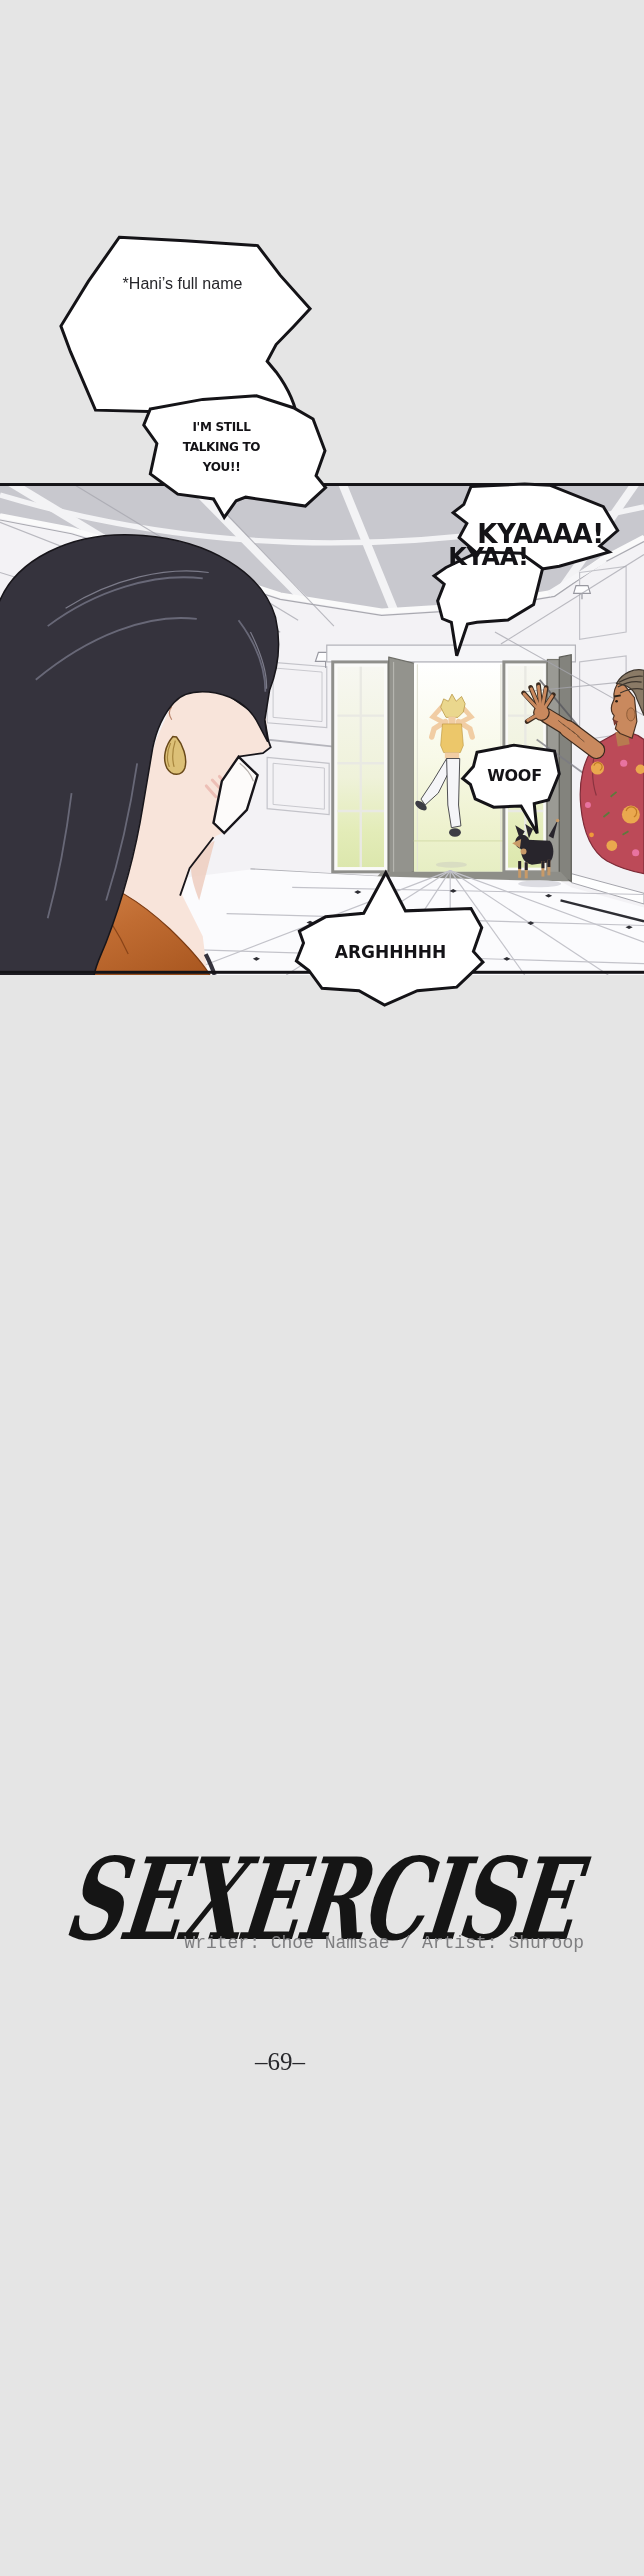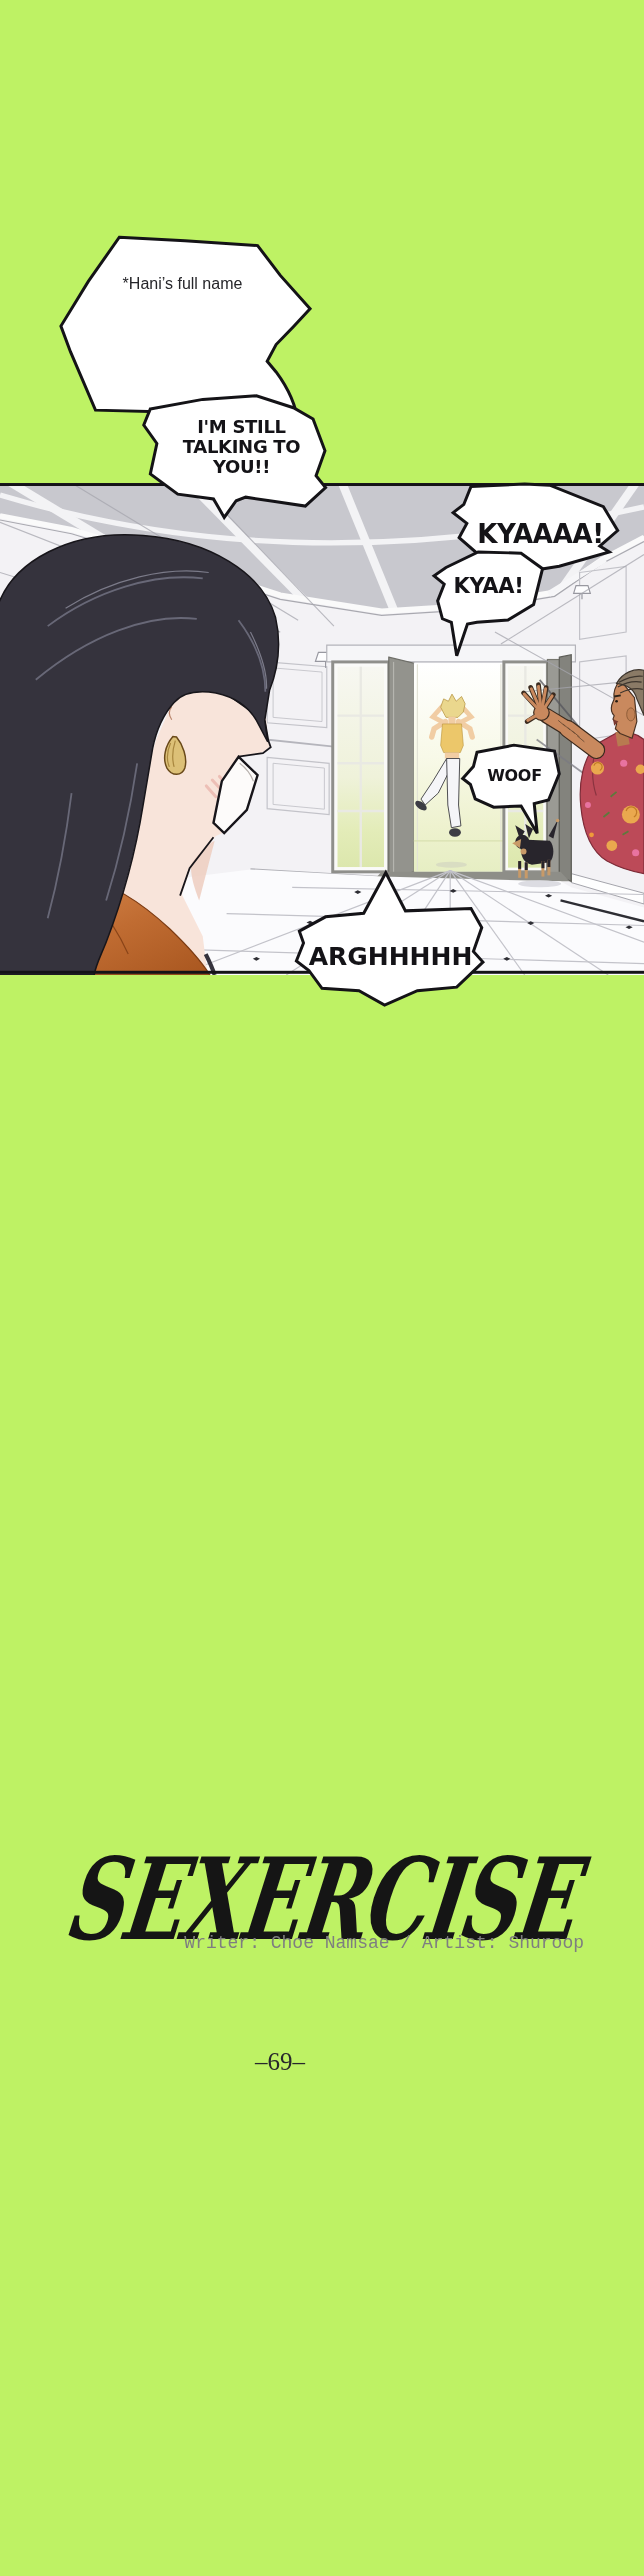--- a/index.html
+++ b/index.html
@@ -1,30 +1,30 @@
 <!DOCTYPE html>
 <html style="font-size:9.5px"><head>
 <meta charset="utf-8">
 <style>
   html,body{margin:0;padding:0;background:#ffffff;}
-  .page{position:relative;width:644px;height:2576px;background:#bef264;overflow:hidden;
+  .page{position:relative;width:644px;height:2576px;background:#e5e5e5;overflow:hidden;
         font-family:"DejaVu Sans",sans-serif;}
   .panel{position:absolute;left:0;top:483px;width:644px;height:492px;}
   .overlay{position:absolute;left:0;top:0;width:644px;height:1073px;}
   .bubble-text{position:absolute;font-family:"DejaVu Sans",sans-serif;font-weight:700;
         color:#141317;text-align:center;white-space:pre-line;letter-spacing:-0.3px;line-height:1.1;}
   .note-text{position:absolute;font-family:"Liberation Sans",sans-serif;font-weight:400;
         color:#26262a;text-align:center;}
   .t-note{left:93px;top:275px;width:179px;font-size:16px;}
   .t-monica{left:81px;top:302px;width:203px;font-size:17.3px;line-height:18.5px;}
-  .t-still{left:152px;top:417px;width:179px;font-size:18px;line-height:20px;}
+  .t-still{left:132px;top:417px;width:179px;font-size:12px;line-height:20px;}
   .t-kyaaaa{left:463px;top:520px;width:155px;font-size:26px;}
-  .t-kyaa{left:435px;top:575px;width:107px;font-size:21px;}
+  .t-kyaa{left:435px;top:544px;width:107px;font-size:24px;}
   .t-woof{left:473px;top:767px;width:83px;font-size:16px;}
-  .t-argh{left:295px;top:943px;width:191px;font-size:25px;letter-spacing:0px;}
+  .t-argh{left:295px;top:943px;width:191px;font-size:17px;letter-spacing:0px;}
   .title-svg{position:absolute;left:0;top:1813px;width:644px;height:167px;}
   .credits{position:absolute;right:60px;top:1933px;font-family:Liberation Mono, monospace;
         font-size:18px;color:#7e7e80;text-align:right;}
   .pageno{position:absolute;left:0;top:2048px;width:560px;text-align:center;
         font-family:"Liberation Serif",serif;font-size:25px;color:#28282c;}
 </style>
 </head>
 <body>
 
 <div class="page">

